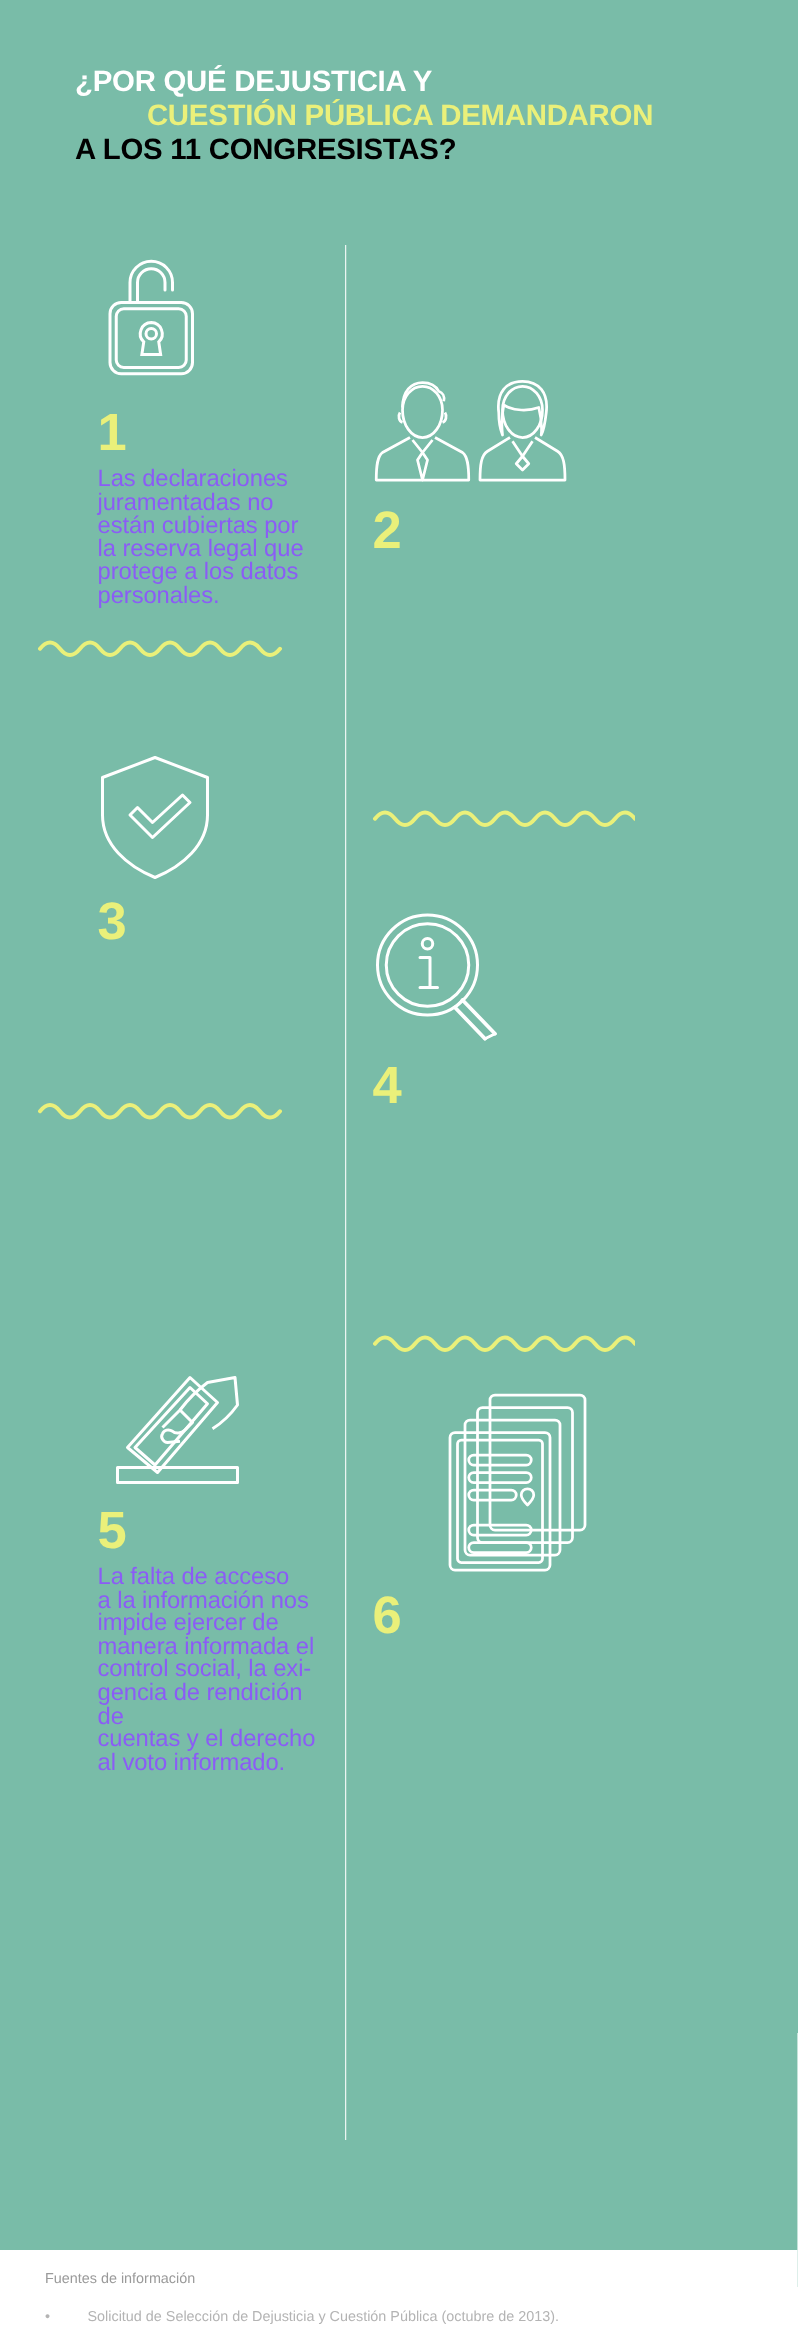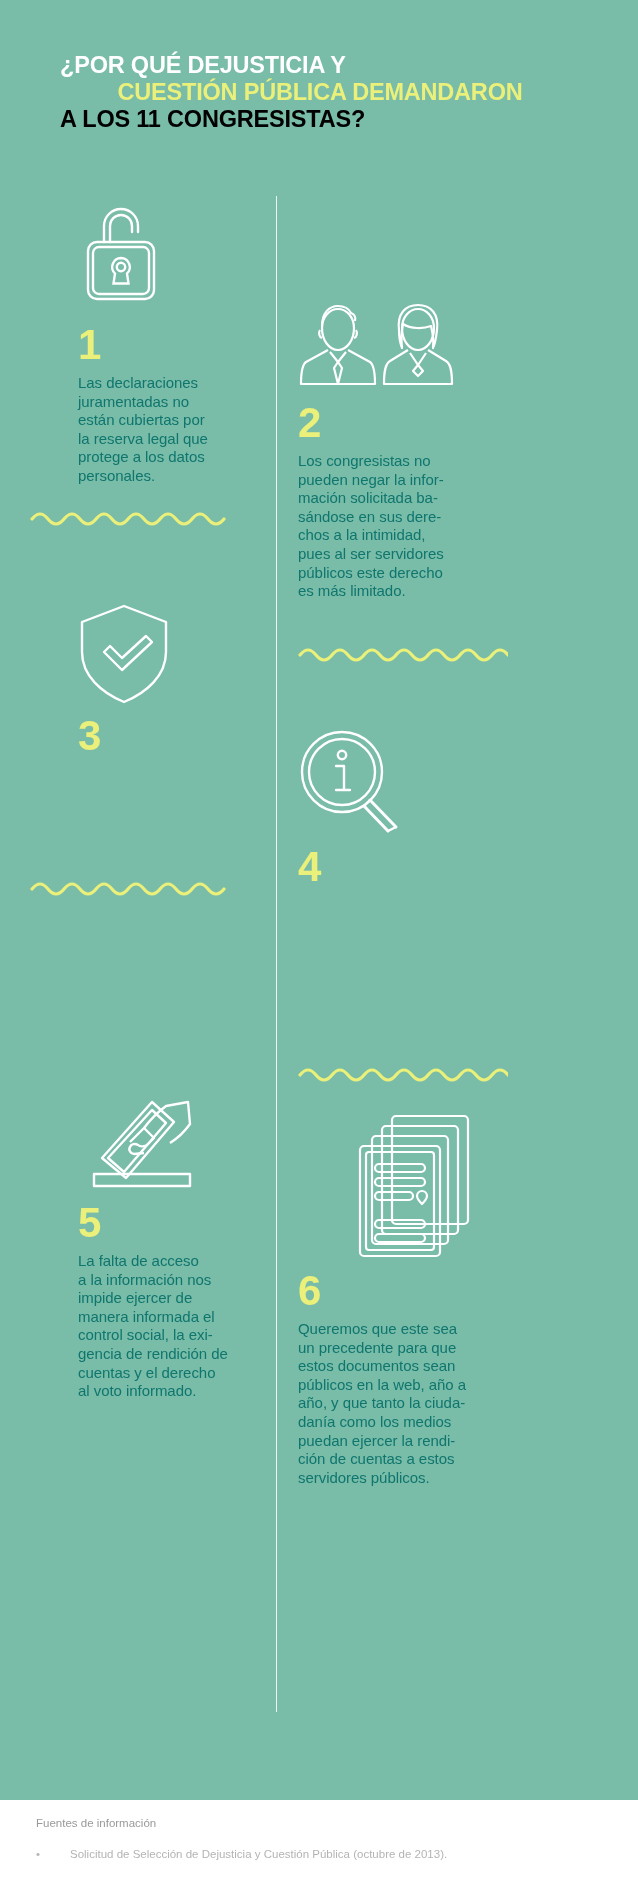--- a/index.html
+++ b/index.html
@@ -60,22 +60,22 @@
   .num{
     color:#eaf07a;
     font-size:42px;
     line-height:42px;
     font-weight:bold;
     font-stretch:condensed;
     margin:6px 0 8px 0;
     letter-spacing:-1px;
   }
   .body-text{
-    color:#0f766e;
-    font-size:15px;
+    color:#8b5cf6;
+    font-size:19px;
     line-height:18.6px;
     font-stretch:condensed;
     letter-spacing:-0.05px;
     white-space:pre-line;
   }
 
   
   .squiggle{position:absolute;}
 
   
@@ -164,28 +164,20 @@
         <path d="M40 62 l-4 6 l4 16 l4 -16 Z"></path>
 
         <path d="M104 28 a16 19 0 0 1 32 0 c0 12 -7 22 -16 22 s-16 -10 -16 -22 Z"></path>
         <path d="M101 30 c-2 -16 6 -25 19 -25 s21 9 19 25 c-1 9 -2 14 -4 18 c1 -10 -1 -18 -2 -22 c-8 3 -20 3 -28 -2 c-1 5 -2 15 -1 24 c-2 -5 -3 -11 -3 -18 Z"></path>
         <path d="M110 50 L92 61 c-5 3 -6 11 -6 23 h68 c0 -12 -1 -20 -6 -23 L130 50"></path>
         <path d="M112 53 l8 12 l8 -12"></path>
         <path d="M120 65 l-5 6 l5 5 l5 -5 Z"></path>
       </svg>
     </div>
     <div class="num">2</div>
-    <div class="body-text">Los congresistas no
-pueden negar la infor-
-mación solicitada ba-
-sándose en sus dere-
-chos a la intimidad,
-pues al ser servidores
-públicos este derecho
-es más limitado.</div>
   </div>
 
   <div class="squiggle" style="left:298px; top:644px;">
     <svg width="210" height="22" viewBox="0 0 210 22" fill="none" stroke="#eaf07a" stroke-width="3.2" stroke-linecap="round">
       <path d="M2 11 q8 -10 16 0 t16 0 t16 0 t16 0 t16 0 t16 0 t16 0 t16 0 t16 0 t16 0 t16 0 t16 0 t16 0"></path>
     </svg>
   </div>
 
   <div class="block" style="left:78px; top:600px;">
     <div class="icon-wrap">
@@ -259,29 +251,20 @@
         <rect x="22" y="40" width="68" height="98" rx="3"></rect>
         <rect x="31" y="52" width="50" height="8" rx="4"></rect>
         <rect x="31" y="66" width="50" height="8" rx="4"></rect>
         <rect x="31" y="80" width="38" height="8" rx="4"></rect>
         <path d="M78 79 a5 5 0 0 1 5 5 c0 3 -5 8 -5 8 s-5 -5 -5 -8 a5 5 0 0 1 5 -5 Z"></path>
         <rect x="31" y="108" width="50" height="8" rx="4"></rect>
         <rect x="31" y="122" width="50" height="8" rx="4"></rect>
       </svg>
     </div>
     <div class="num">6</div>
-    <div class="body-text">Queremos que este sea
-un precedente para que
-estos documentos sean
-públicos en la web, año a
-año, y que tanto la ciuda-
-danía como los medios
-puedan ejercer la rendi-
-ción de cuentas a estos
-servidores públicos.</div>
   </div>
 
   <div class="footer">
     <div class="f-title">Fuentes de información</div>
     <div class="f-bullet">•</div>
     <div class="f-item">Solicitud de Selección de Dejusticia y Cuestión Pública (octubre de 2013).</div>
   </div>
 </div>
 
 </body></html>

